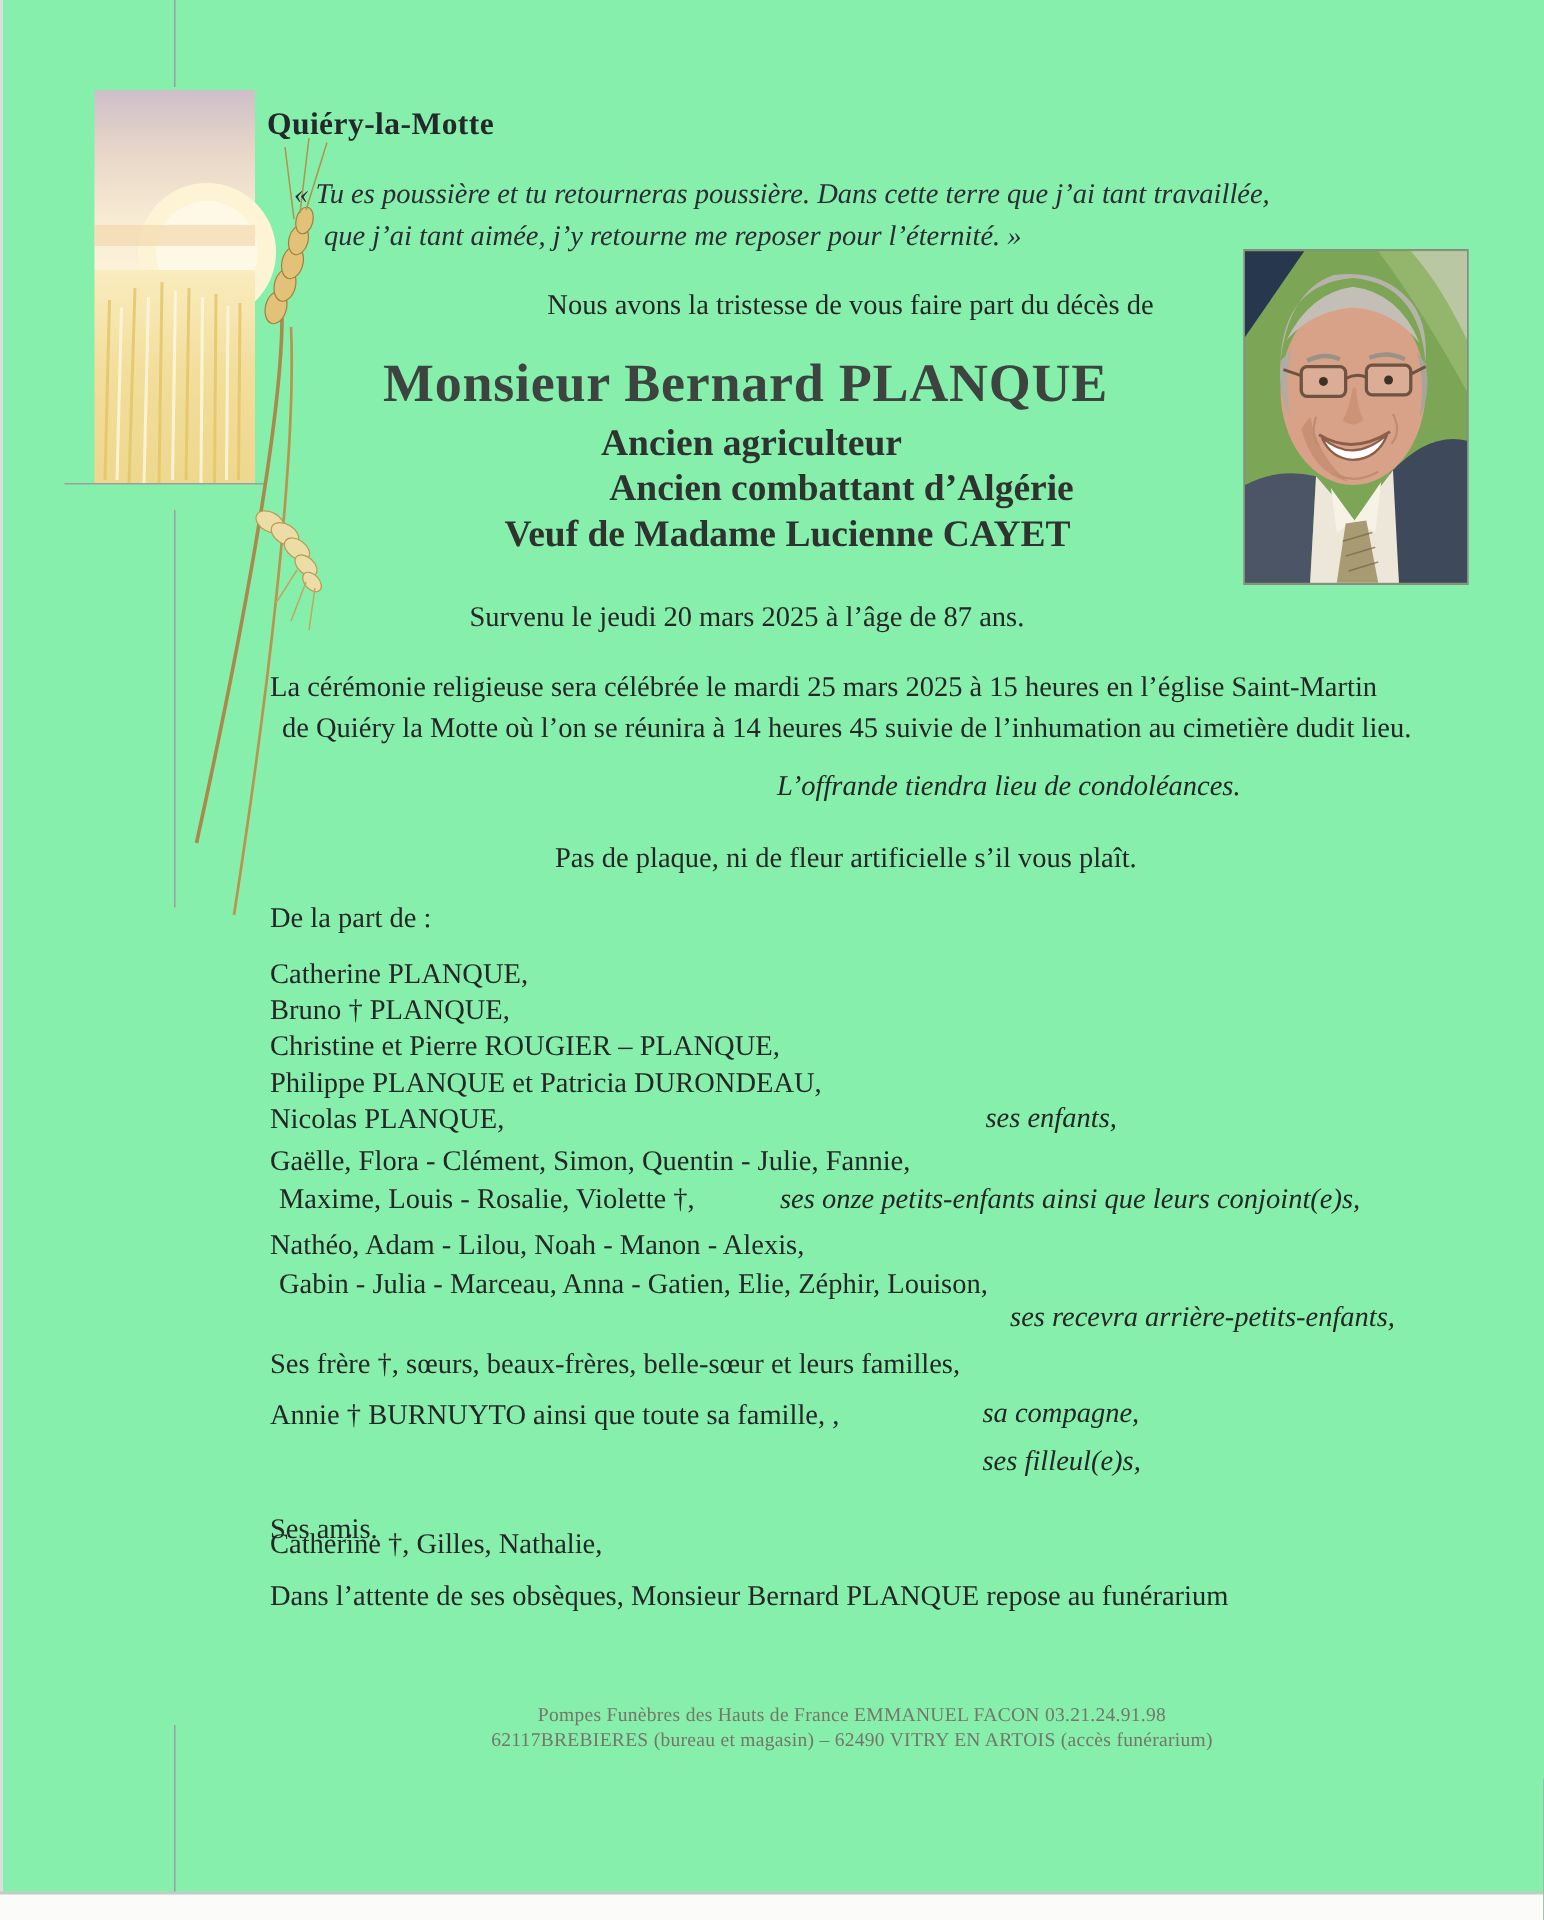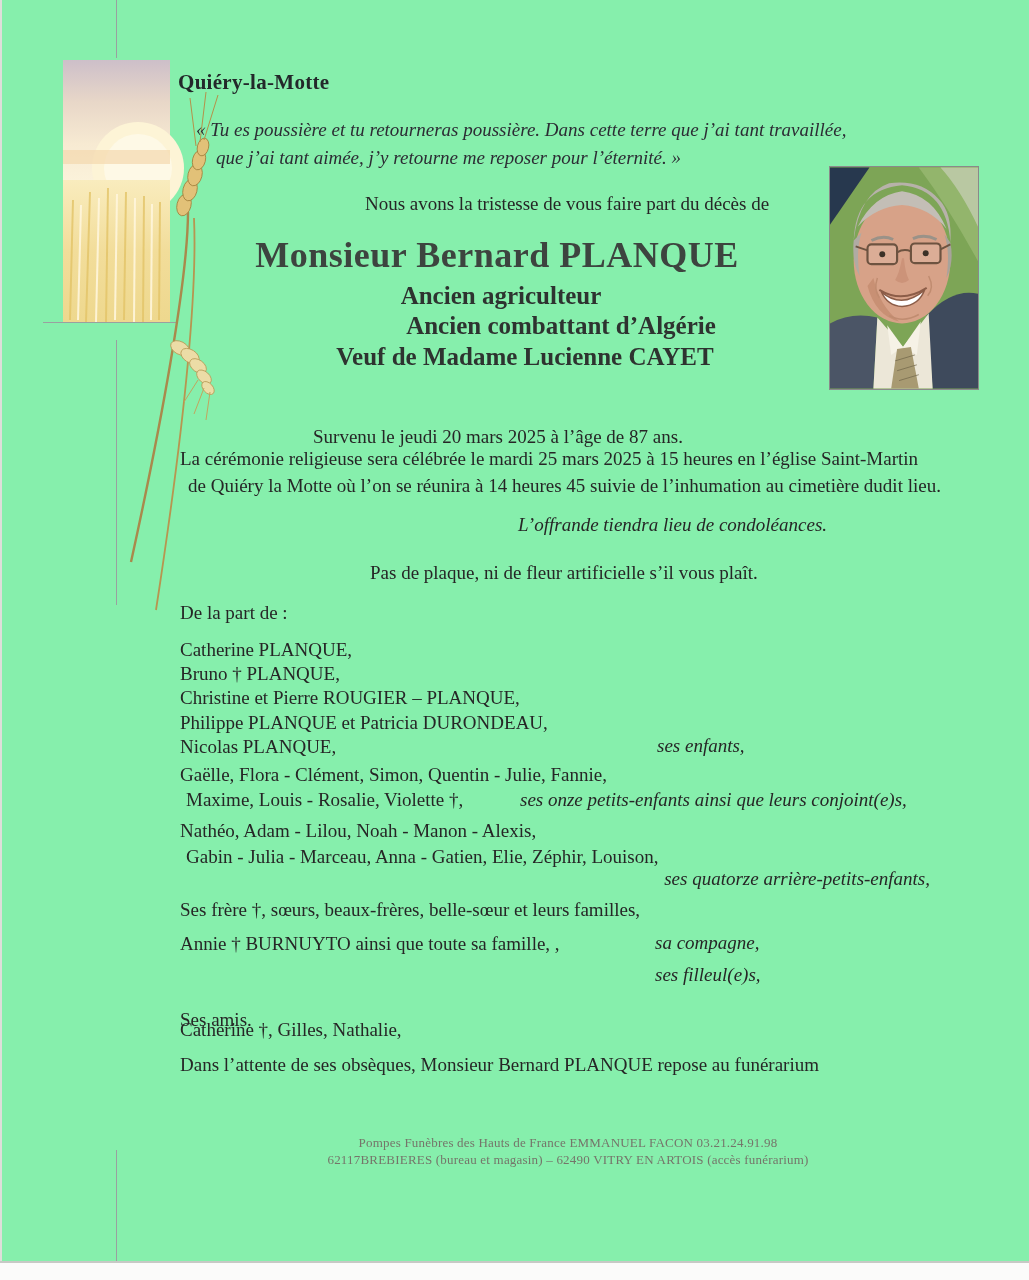--- a/index.html
+++ b/index.html
@@ -174,21 +174,21 @@
   <div class="abs location" style="left:178px;top:70px;">Quiéry-la-Motte</div>
 
   <div class="abs quote" style="left:196px;top:119px;">« Tu es poussière et tu retourneras poussière. Dans cette terre que j’ai tant travaillée,</div>
   <div class="abs quote" style="left:216px;top:147px;">que j’ai tant aimée, j’y retourne me reposer pour l’éternité. »</div>
 
   <div class="abs body-text centered" style="left:567px;top:191px;">Nous avons la tristesse de vous faire part du décès de</div>
   <div class="abs deceased-name centered" style="left:497px;top:234px;">Monsieur Bernard PLANQUE</div>
   <div class="abs subtitle centered" style="left:501px;top:282px;">Ancien agriculteur</div>
   <div class="abs subtitle centered" style="left:561px;top:312px;">Ancien combattant d’Algérie</div>
   <div class="abs subtitle centered" style="left:525px;top:343px;">Veuf de Madame Lucienne CAYET</div>
-  <div class="abs body-text" style="left:313px;top:399px;margin-top:25px;">Survenu le jeudi 20 mars 2025 à l’âge de 87 ans.</div>
+  <div class="abs body-text" style="left:313px;top:399px;">Survenu le jeudi 20 mars 2025 à l’âge de 87 ans.</div>
 
   <div class="abs body-text" style="left:180px;top:446px;">La cérémonie religieuse sera célébrée le mardi 25 mars 2025 à 15 heures en l’église Saint-Martin</div>
   <div class="abs body-text" style="left:188px;top:473px;">de Quiéry la Motte où l’on se réunira à 14 heures 45 suivie de l’inhumation au cimetière dudit lieu.</div>
   <div class="abs body-text italic" style="left:518px;top:512px;">L’offrande tiendra lieu de condoléances.</div>
   <div class="abs body-text" style="left:370px;top:560px;">Pas de plaque, ni de fleur artificielle s’il vous plaît.</div>
 
   <div class="abs body-text" style="left:180px;top:600px;">De la part de :</div>
 
   <div class="abs body-text" style="left:180px;top:637px;">Catherine PLANQUE,</div>
   <div class="abs body-text" style="left:180px;top:661px;">Bruno † PLANQUE,</div>
@@ -196,21 +196,21 @@
   <div class="abs body-text" style="left:180px;top:710px;">Philippe PLANQUE et Patricia DURONDEAU,</div>
   <div class="abs body-text" style="left:180px;top:734px;">Nicolas PLANQUE,</div>
   <div class="abs body-text italic" style="left:657px;top:733px;">ses enfants,</div>
 
   <div class="abs body-text" style="left:180px;top:762px;">Gaëlle, Flora - Clément, Simon, Quentin - Julie, Fannie,</div>
   <div class="abs body-text" style="left:186px;top:787px;">Maxime, Louis - Rosalie, Violette †,</div>
   <div class="abs body-text italic" style="left:520px;top:787px;">ses onze petits-enfants ainsi que leurs conjoint(e)s,</div>
 
   <div class="abs body-text" style="left:180px;top:818px;">Nathéo, Adam - Lilou, Noah - Manon - Alexis,</div>
   <div class="abs body-text" style="left:186px;top:844px;">Gabin - Julia - Marceau, Anna - Gatien, Elie, Zéphir, Louison,</div>
-  <div class="abs body-text italic" style="right:99px;top:866px;">ses quatorze arrière-petits-enfants,</div>
+  <div class="abs body-text italic" style="right:99px;top:866px;">ses recevra arrière-petits-enfants,</div>
 
   <div class="abs body-text" style="left:180px;top:897px;">Ses frère †, sœurs, beaux-frères, belle-sœur et leurs familles,</div>
 
   <div class="abs body-text" style="left:180px;top:931px;">Annie † BURNUYTO ainsi que toute sa famille, ,</div>
   <div class="abs body-text italic" style="left:655px;top:930px;">sa compagne,</div>
 
   <div class="abs body-text" style="left:180px;top:1017px;">Catherine †, Gilles, Nathalie,</div>
   <div class="abs body-text italic" style="left:655px;top:962px;">ses filleul(e)s,</div>
 
   <div class="abs body-text" style="left:180px;top:1007px;">Ses amis.</div>

